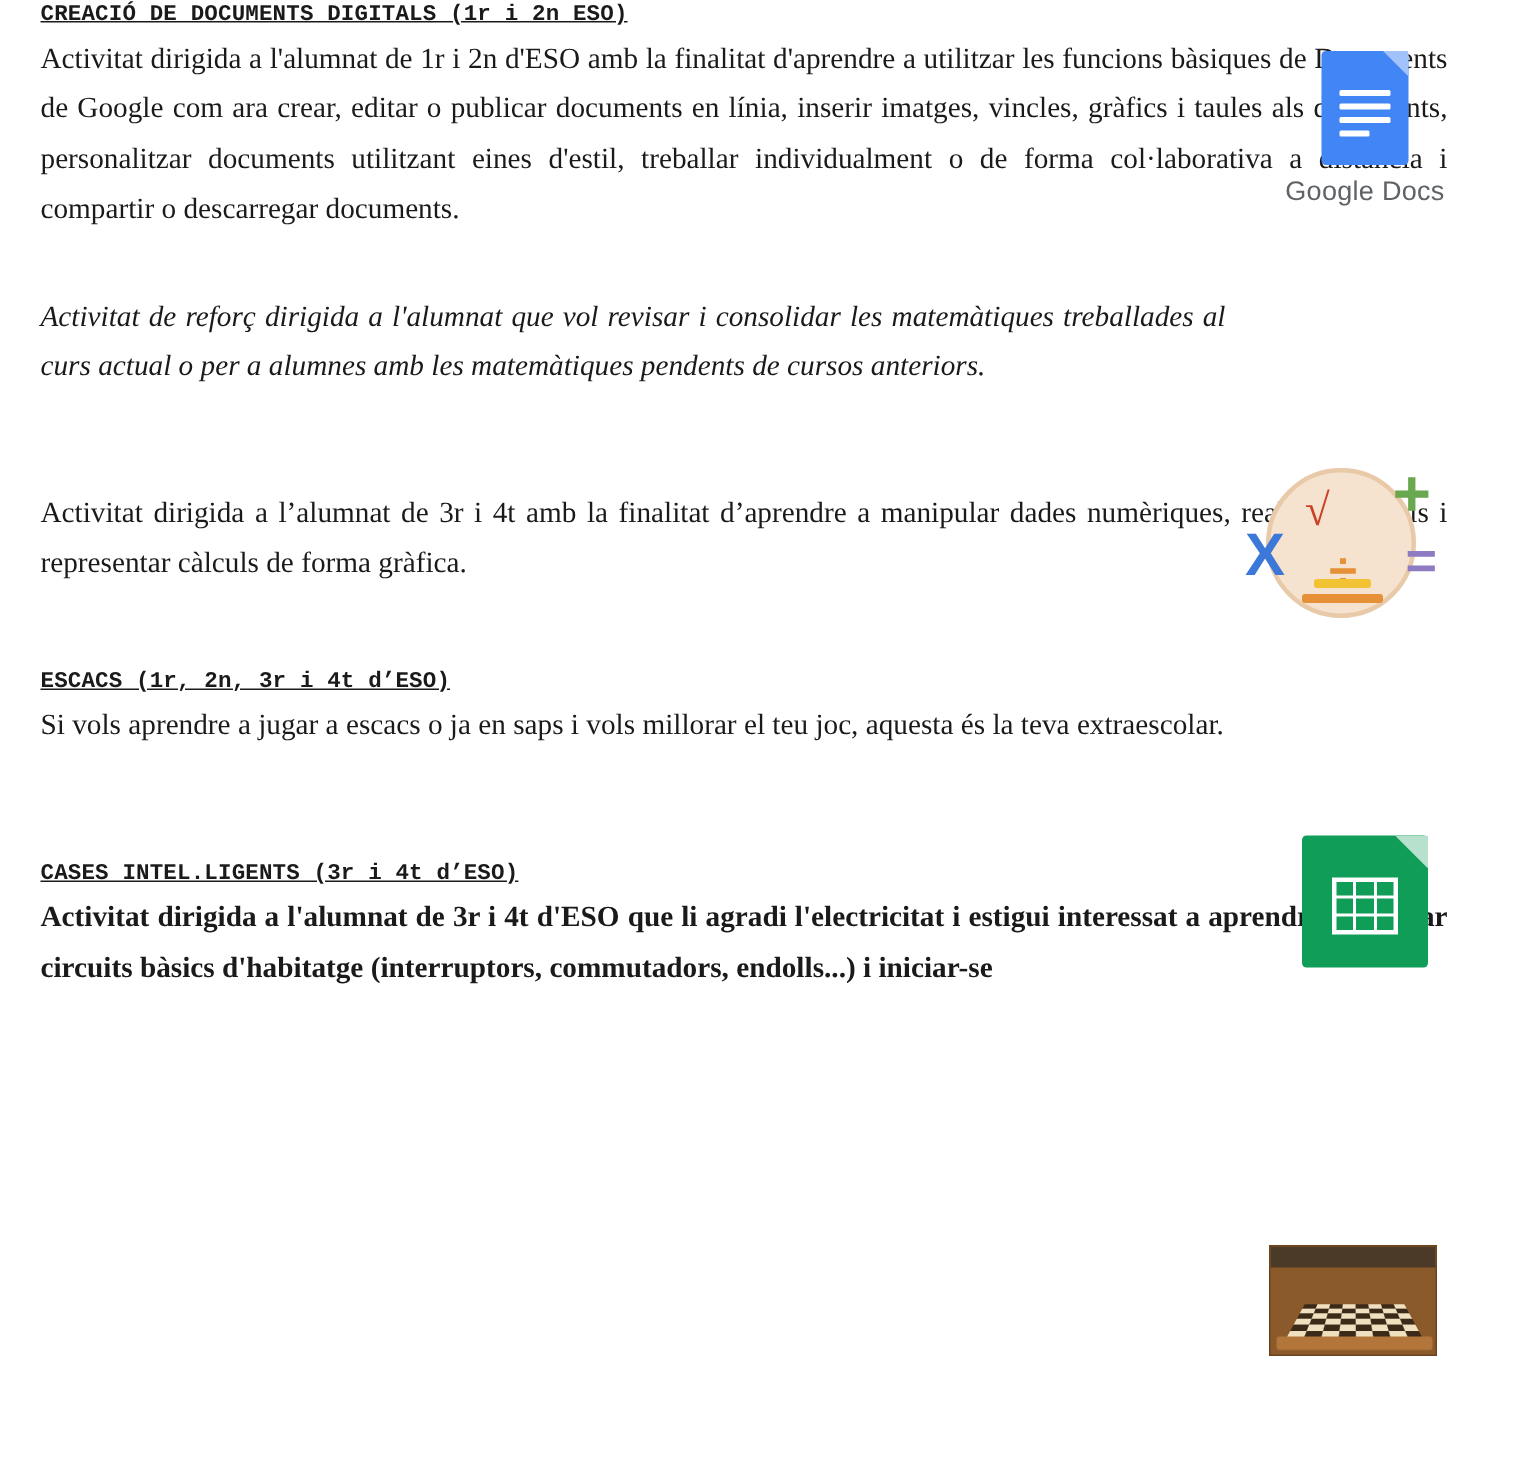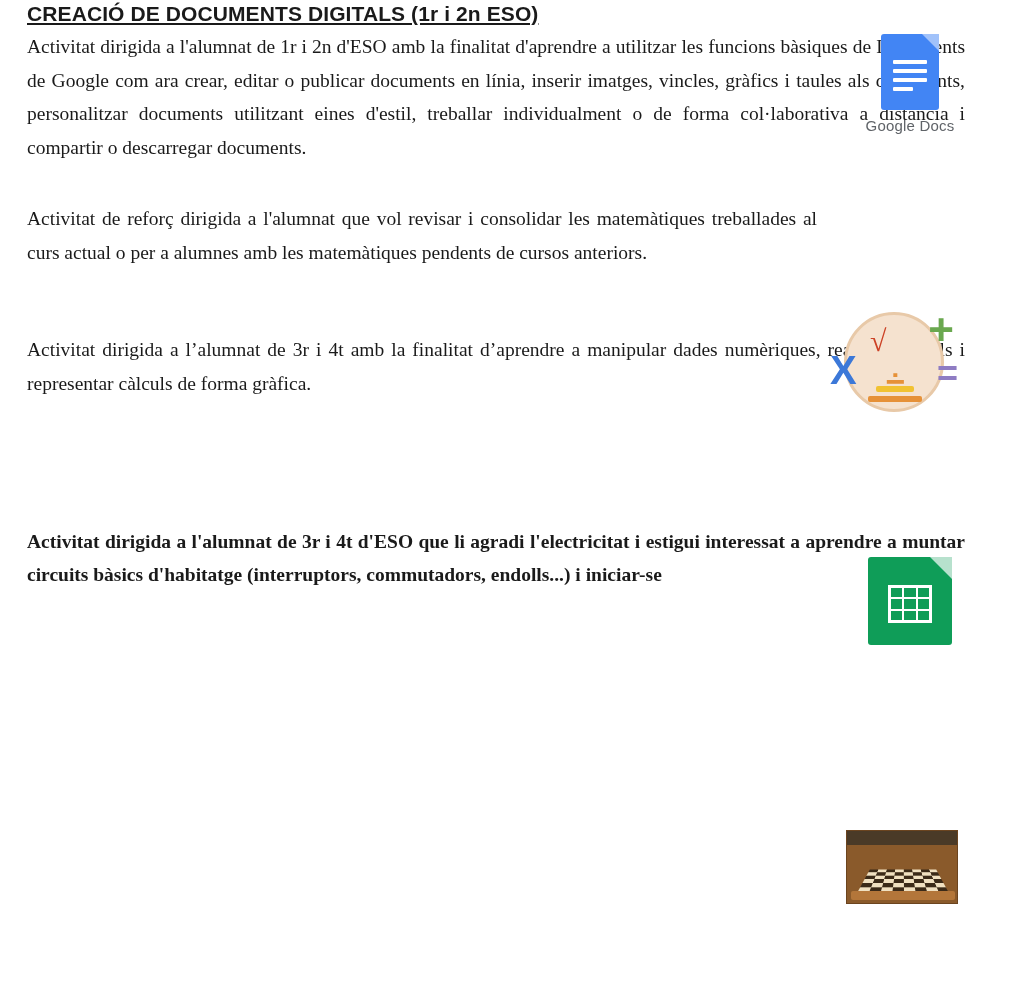--- a/index.html
+++ b/index.html
@@ -24,22 +24,22 @@
   .content {
     position: absolute;
     left: 27px;
     top: 0px;
     width: 938px;
   }
   .section {
     position: relative;
   }
   h2.heading {
-    font-family: Liberation Sans, sans-serif;
-    font-size: 21px;
+    font-family: Liberation Mono, monospace;
+    font-size: 15px;
     font-weight: bold;
     text-decoration: underline;
     margin: 0 0 3px 0;
     padding: 0;
     line-height: 1.3;
     letter-spacing: 0.1px;
   }
   p.body-text {
     font-family: "Liberation Serif", serif;
     font-size: 19.5px;
@@ -90,21 +90,21 @@
   .gdocs-lines span {
     display: block;
     height: 4px;
     background: #ffffff;
     margin-bottom: 5px;
     border-radius: 1px;
   }
   .gdocs-lines span:nth-child(4) { width: 60%; }
   .gdocs-label {
     font-family: "Liberation Sans", sans-serif;
-    font-size: 15px;
+    font-size: 18px;
     color: #5f6368;
     margin-top: 7px;
     letter-spacing: .2px;
   }
 
   
   .math-icon {
     width: 130px;
     height: 108px;
     position: relative;
@@ -304,32 +304,37 @@
   <div class="content">
 
     <div class="section">
       <h2 class="heading">CREACIÓ DE DOCUMENTS DIGITALS (1r i 2n ESO)</h2>
       <p class="body-text" style="width:938px;">Activitat dirigida a l'alumnat de 1r i 2n d'ESO amb la finalitat d'aprendre a utilitzar les funcions bàsiques de Documents de Google com ara crear, editar o publicar documents en línia, inserir imatges, vincles, gràfics i taules als documents, personalitzar documents utilitzant eines d'estil, treballar individualment o de forma col·laborativa a distància i compartir o descarregar documents.</p>
     </div>
 
     <div class="gap-lg"></div>
 
     <div class="section">
-      <p class="body-text" style="width:790px;">Activitat de reforç dirigida a l'alumnat que vol revisar i consolidar les matemàtiques treballades al curs actual o per a alumnes amb les matemàtiques pendents de cursos anteriors.</p>
+      <p class="body-text" style="width:790px;font-style:italic;">Activitat de reforç dirigida a l'alumnat que vol revisar i consolidar les matemàtiques treballades al curs actual o per a alumnes amb les matemàtiques pendents de cursos anteriors.</p>
     </div>
 
     <div class="gap-lg" style="height:64px;"></div>
 
     <div class="section">
       <p class="body-text" style="width:938px;">Activitat dirigida a l’alumnat de 3r i 4t amb la finalitat d’aprendre a manipular dades numèriques, realitzar càlculs i representar càlculs de forma gràfica.</p>
     </div>
 
     <div class="gap-lg" style="height:52px;"></div>
 
+    <div class="section">
+      <h2 class="heading">ESCACS (1r, 2n, 3r i 4t d’ESO)</h2>
+      <p class="body-text" style="width:938px;">Si vols aprendre a jugar a escacs o ja en saps i vols millorar el teu joc, aquesta és la teva extraescolar.</p>
+    </div>
 
     <div class="gap-lg" style="height:72px;"></div>
 
     <div class="section">
+      <h2 class="heading">CASES INTEL.LIGENTS (3r i 4t d’ESO)</h2>
       <p class="body-text" style="width:938px;font-weight:bold;">Activitat dirigida a l'alumnat de 3r i 4t d'ESO que li agradi l'electricitat i estigui interessat a aprendre a muntar circuits bàsics d'habitatge (interruptors, commutadors, endolls...) i iniciar-se</p>
     </div>
 
   </div>
 </div>
 
 </body></html>

